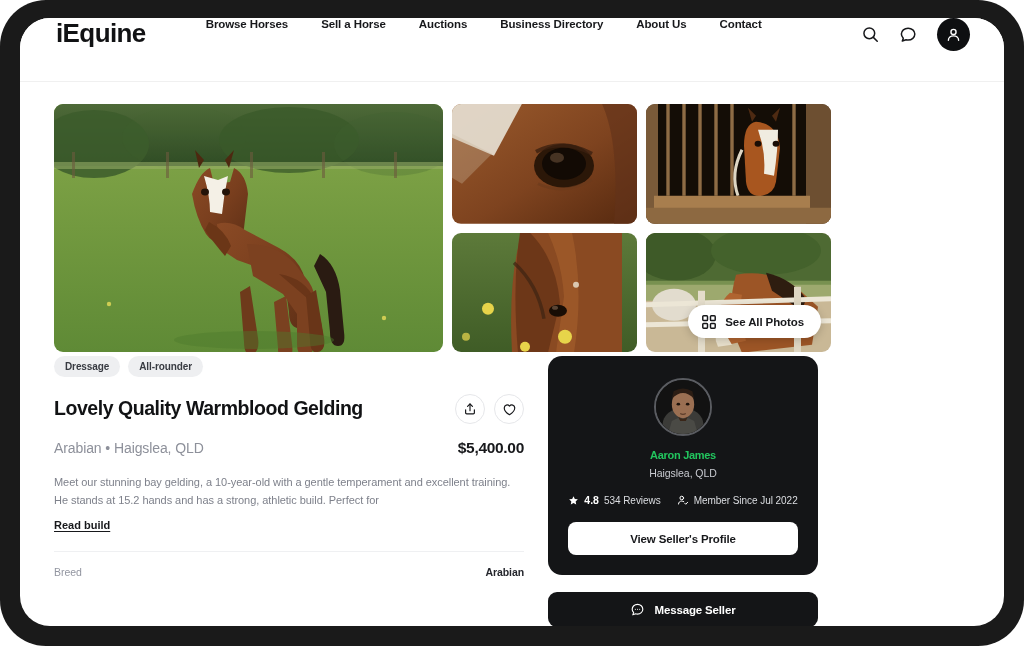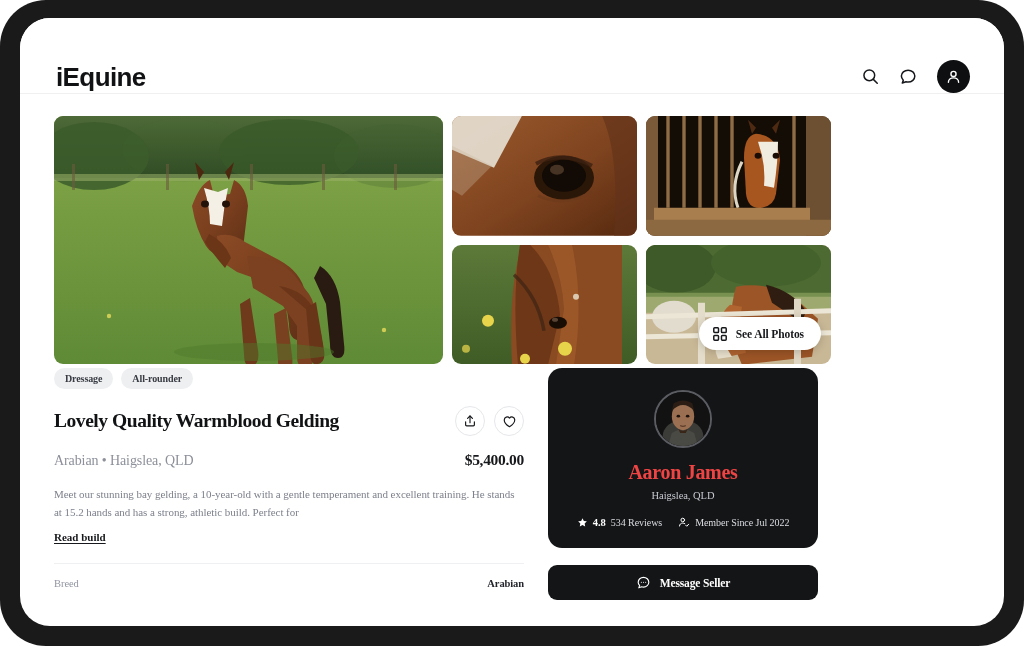--- a/index.html
+++ b/index.html
@@ -24,23 +24,23 @@
   #viewport {
     width: 100%; height: 100%;
     background: #ffffff;
     border-radius: 30px;
     overflow: hidden;
     position: relative;
   }
 
   
   #site-header {
-    height: 76px;
-    display: flex;
-    align-items: flex-end;
+    height: 64px;
+    display: flex;
+    align-items: flex-start;
     padding: 0 34px 0 36px;
     border-bottom: 1px solid #f0f0f0;
     background: #fff;
   }
   .brand {
     font-size: 26px;
     font-weight: 700;
     letter-spacing: -0.6px;
     color: #111214;
     white-space: nowrap;
@@ -75,21 +75,20 @@
     border-radius: 50%;
     background: #0e0f11;
     display: flex; align-items: center; justify-content: center;
     cursor: pointer;
     margin-left: 2px;
   }
 
   
   #page {
     padding: 0 34px;
-    font-family: Liberation Serif, serif;
   }
 
   
   #gallery {
     display: flex;
     gap: 9px;
     margin-top: 22px;
     height: 248px;
   }
   .hero-photo {
@@ -272,23 +271,23 @@
   }
   #seller-avatar {
     width: 58px; height: 58px;
     border-radius: 50%;
     margin: 0 auto;
     overflow: hidden;
     border: 2px solid #5a5c61;
   }
   #seller-name {
     margin-top: 13px;
-    font-size: 20px;
-    font-weight: 700;
-    color: #ef4444;
+    font-size: 11px;
+    font-weight: 700;
+    color: #22c55e;
     letter-spacing: -0.3px;
   }
   #seller-location {
     margin-top: 6px;
     font-size: 10.5px;
     color: #c8cad0;
     letter-spacing: -0.05px;
   }
   .seller-stats {
     margin-top: 15px;
@@ -349,20 +348,28 @@
 </style>
 </head>
 <body>
 
 <div id="device-frame">
 <div id="viewport">
 
   <header id="site-header">
     <div class="brand">iEquine</div>
 
+    <nav class="nav-links">
+      <div class="nav-link">Browse Horses</div>
+      <div class="nav-link">Sell a Horse</div>
+      <div class="nav-link">Auctions</div>
+      <div class="nav-link">Business Directory</div>
+      <div class="nav-link">About Us</div>
+      <div class="nav-link">Contact</div>
+    </nav>
 
     <div class="header-right">
       <div class="icon-btn">
         <svg width="19" height="19" viewBox="0 0 24 24" fill="none" stroke="#17181b" stroke-width="1.9" stroke-linecap="round">
           <circle cx="10.5" cy="10.5" r="6.8"></circle>
               <line x1="15.6" y1="15.6" x2="20.5" y2="20.5"></line>
         </svg>
       </div>
       <div class="icon-btn">
         <svg width="19" height="19" viewBox="0 0 24 24" fill="none" stroke="#17181b" stroke-width="1.9" stroke-linejoin="round" stroke-linecap="round">
@@ -614,20 +621,21 @@
             <div class="stat">
               <svg width="12" height="12" viewBox="0 0 24 24" fill="none" stroke="#ffffff" stroke-width="2" stroke-linecap="round" stroke-linejoin="round">
                 <circle cx="9.5" cy="8" r="3.6"></circle>
                     <path d="M3 20c0-3.6 2.9-5.8 6.5-5.8 1.6 0 3 .4 4.2 1.2"></path>
                 <path d="M15.5 18.5l2 2 3.8-4"></path>
               </svg>
               <span class="stat-text">Member Since Jul 2022</span>
             </div>
           </div>
 
+          <div id="view-profile-btn">View Seller's Profile</div>
         </div>
 
         <div id="message-seller-btn">
           <svg width="15" height="15" viewBox="0 0 24 24" fill="none" stroke="#ffffff" stroke-width="1.8" stroke-linecap="round" stroke-linejoin="round">
             <path d="M20.5 11.5c0 4.4-3.8 7.8-8.5 7.8-1 0-1.9-.14-2.8-.4L4.5 20.5l1.3-3.8C4.3 15.3 3.5 13.5 3.5 11.5c0-4.4 3.8-7.8 8.5-7.8s8.5 3.4 8.5 7.8z"></path>
             <circle cx="8.6" cy="11.5" r=".9" fill="#ffffff" stroke="none"></circle>
             <circle cx="12" cy="11.5" r=".9" fill="#ffffff" stroke="none"></circle>
             <circle cx="15.4" cy="11.5" r=".9" fill="#ffffff" stroke="none"></circle>
           </svg>
           <span class="label">Message Seller</span>

